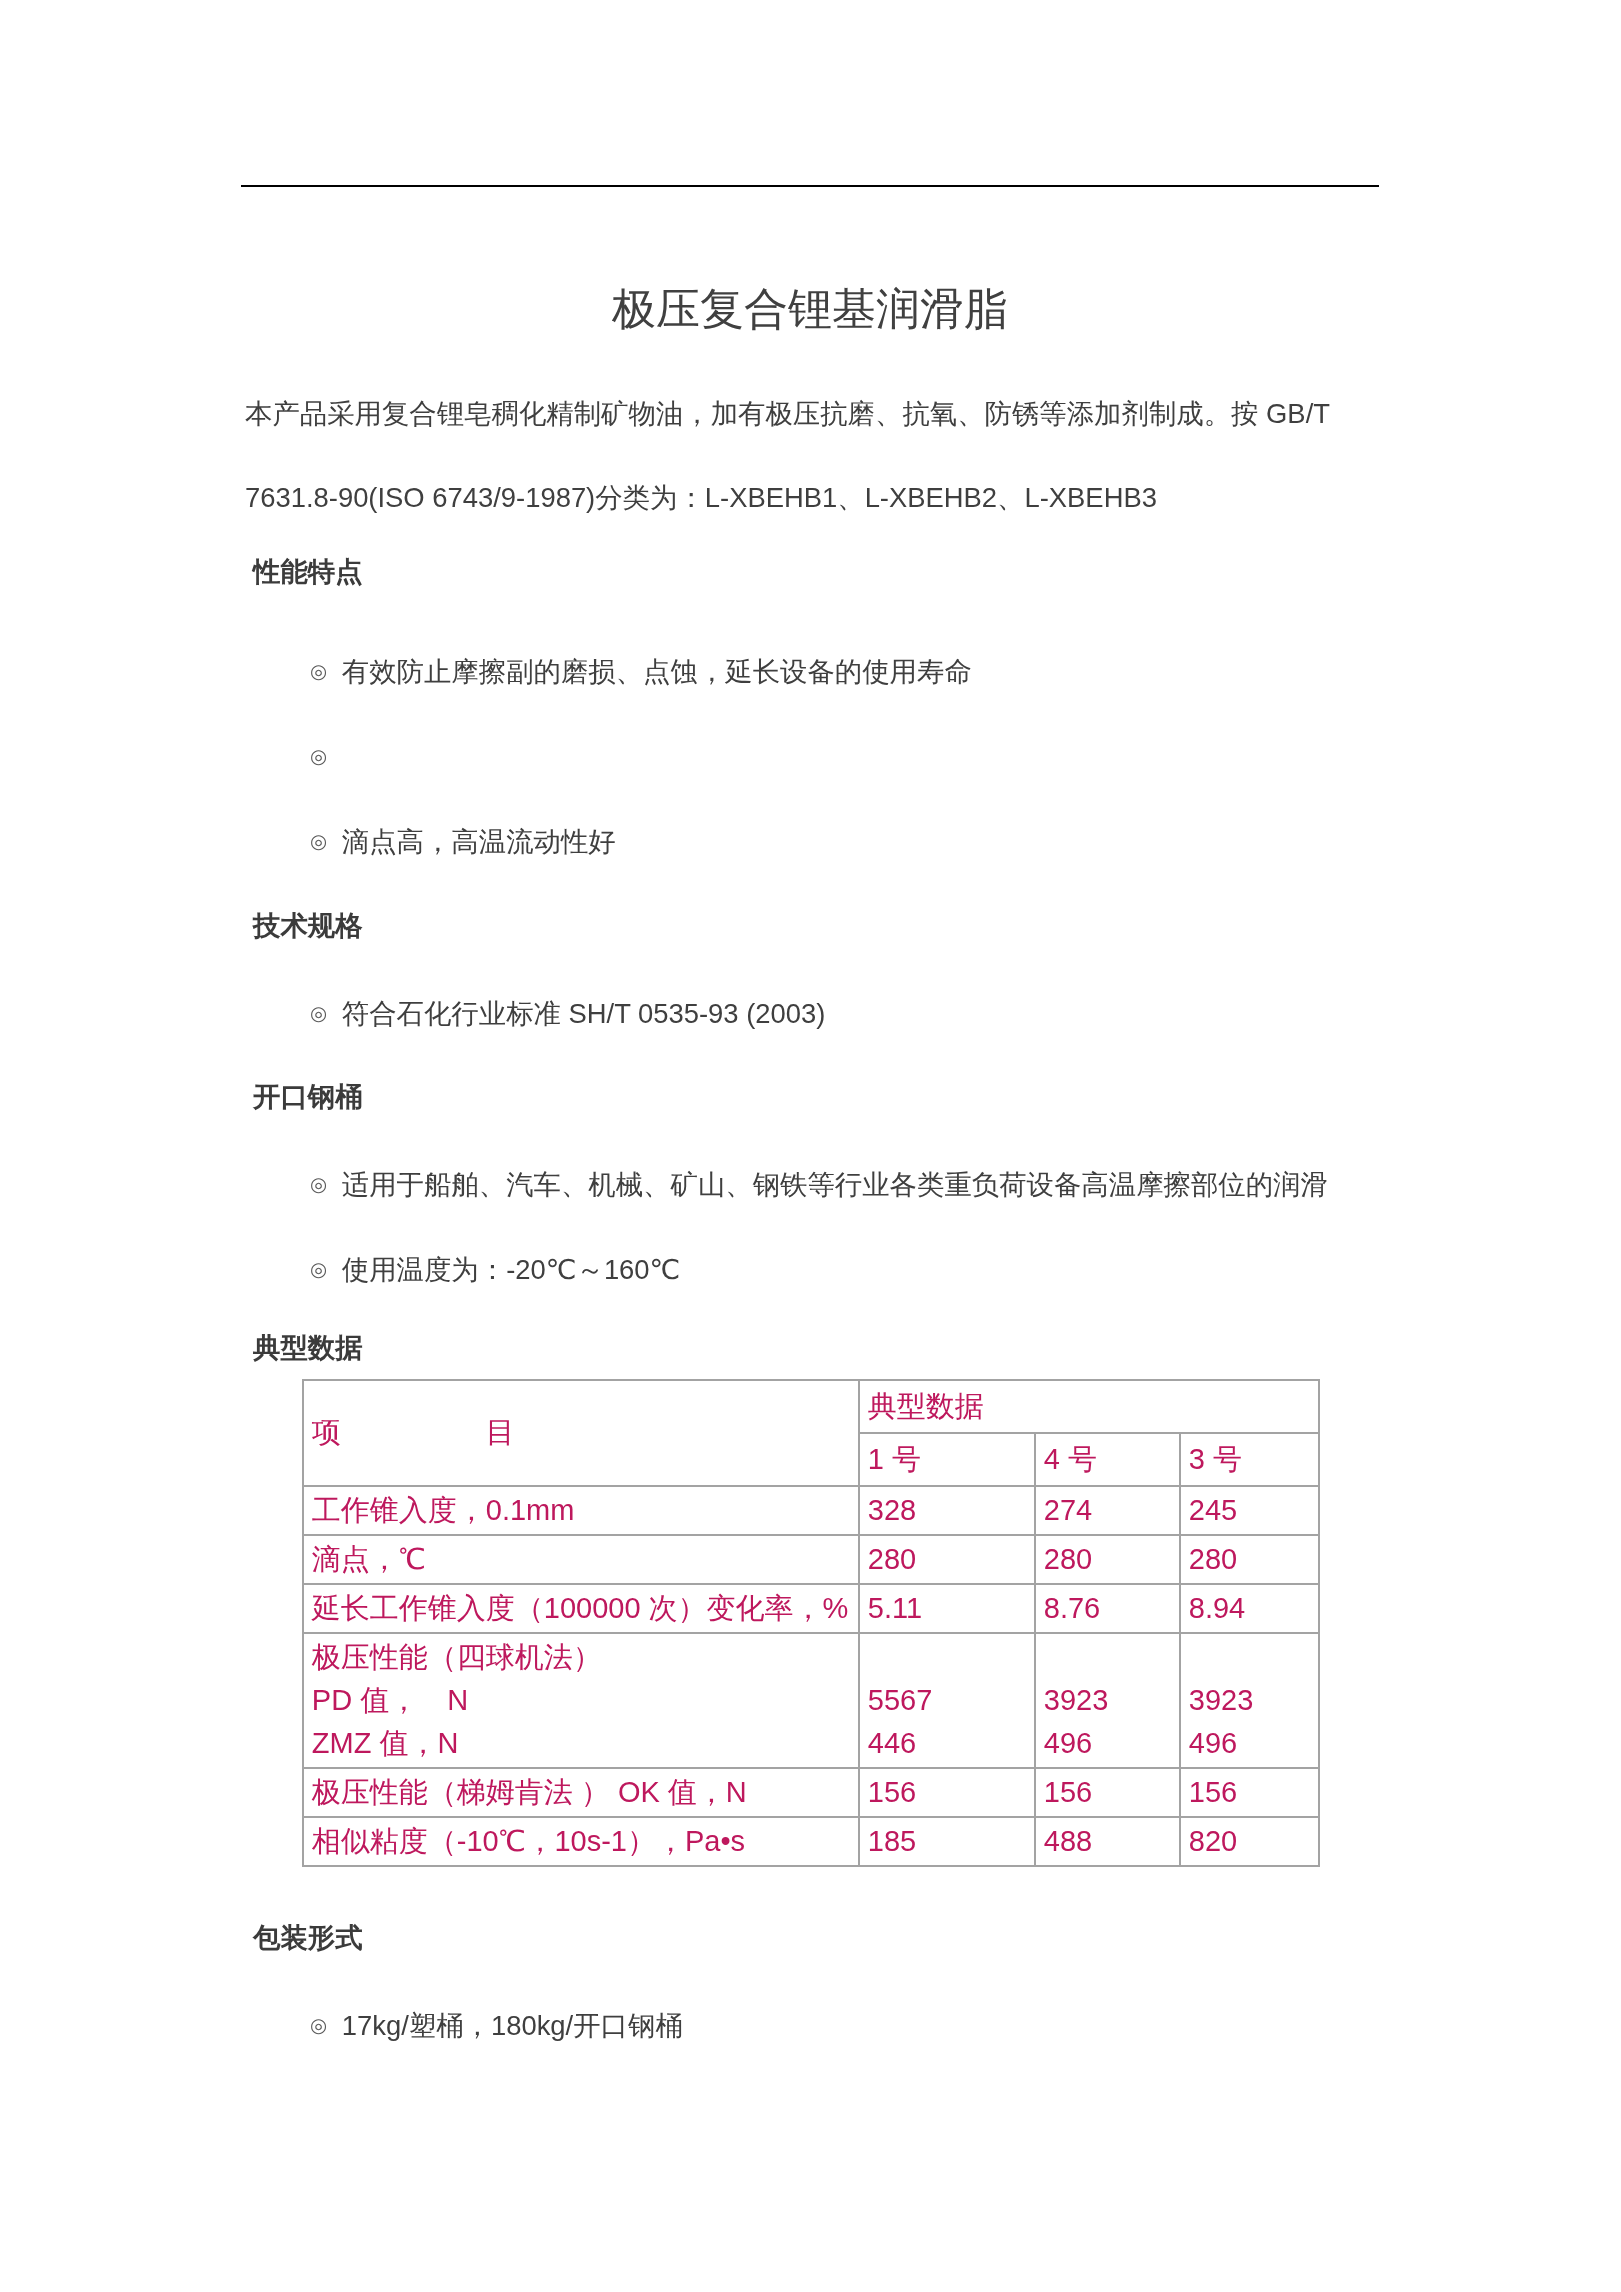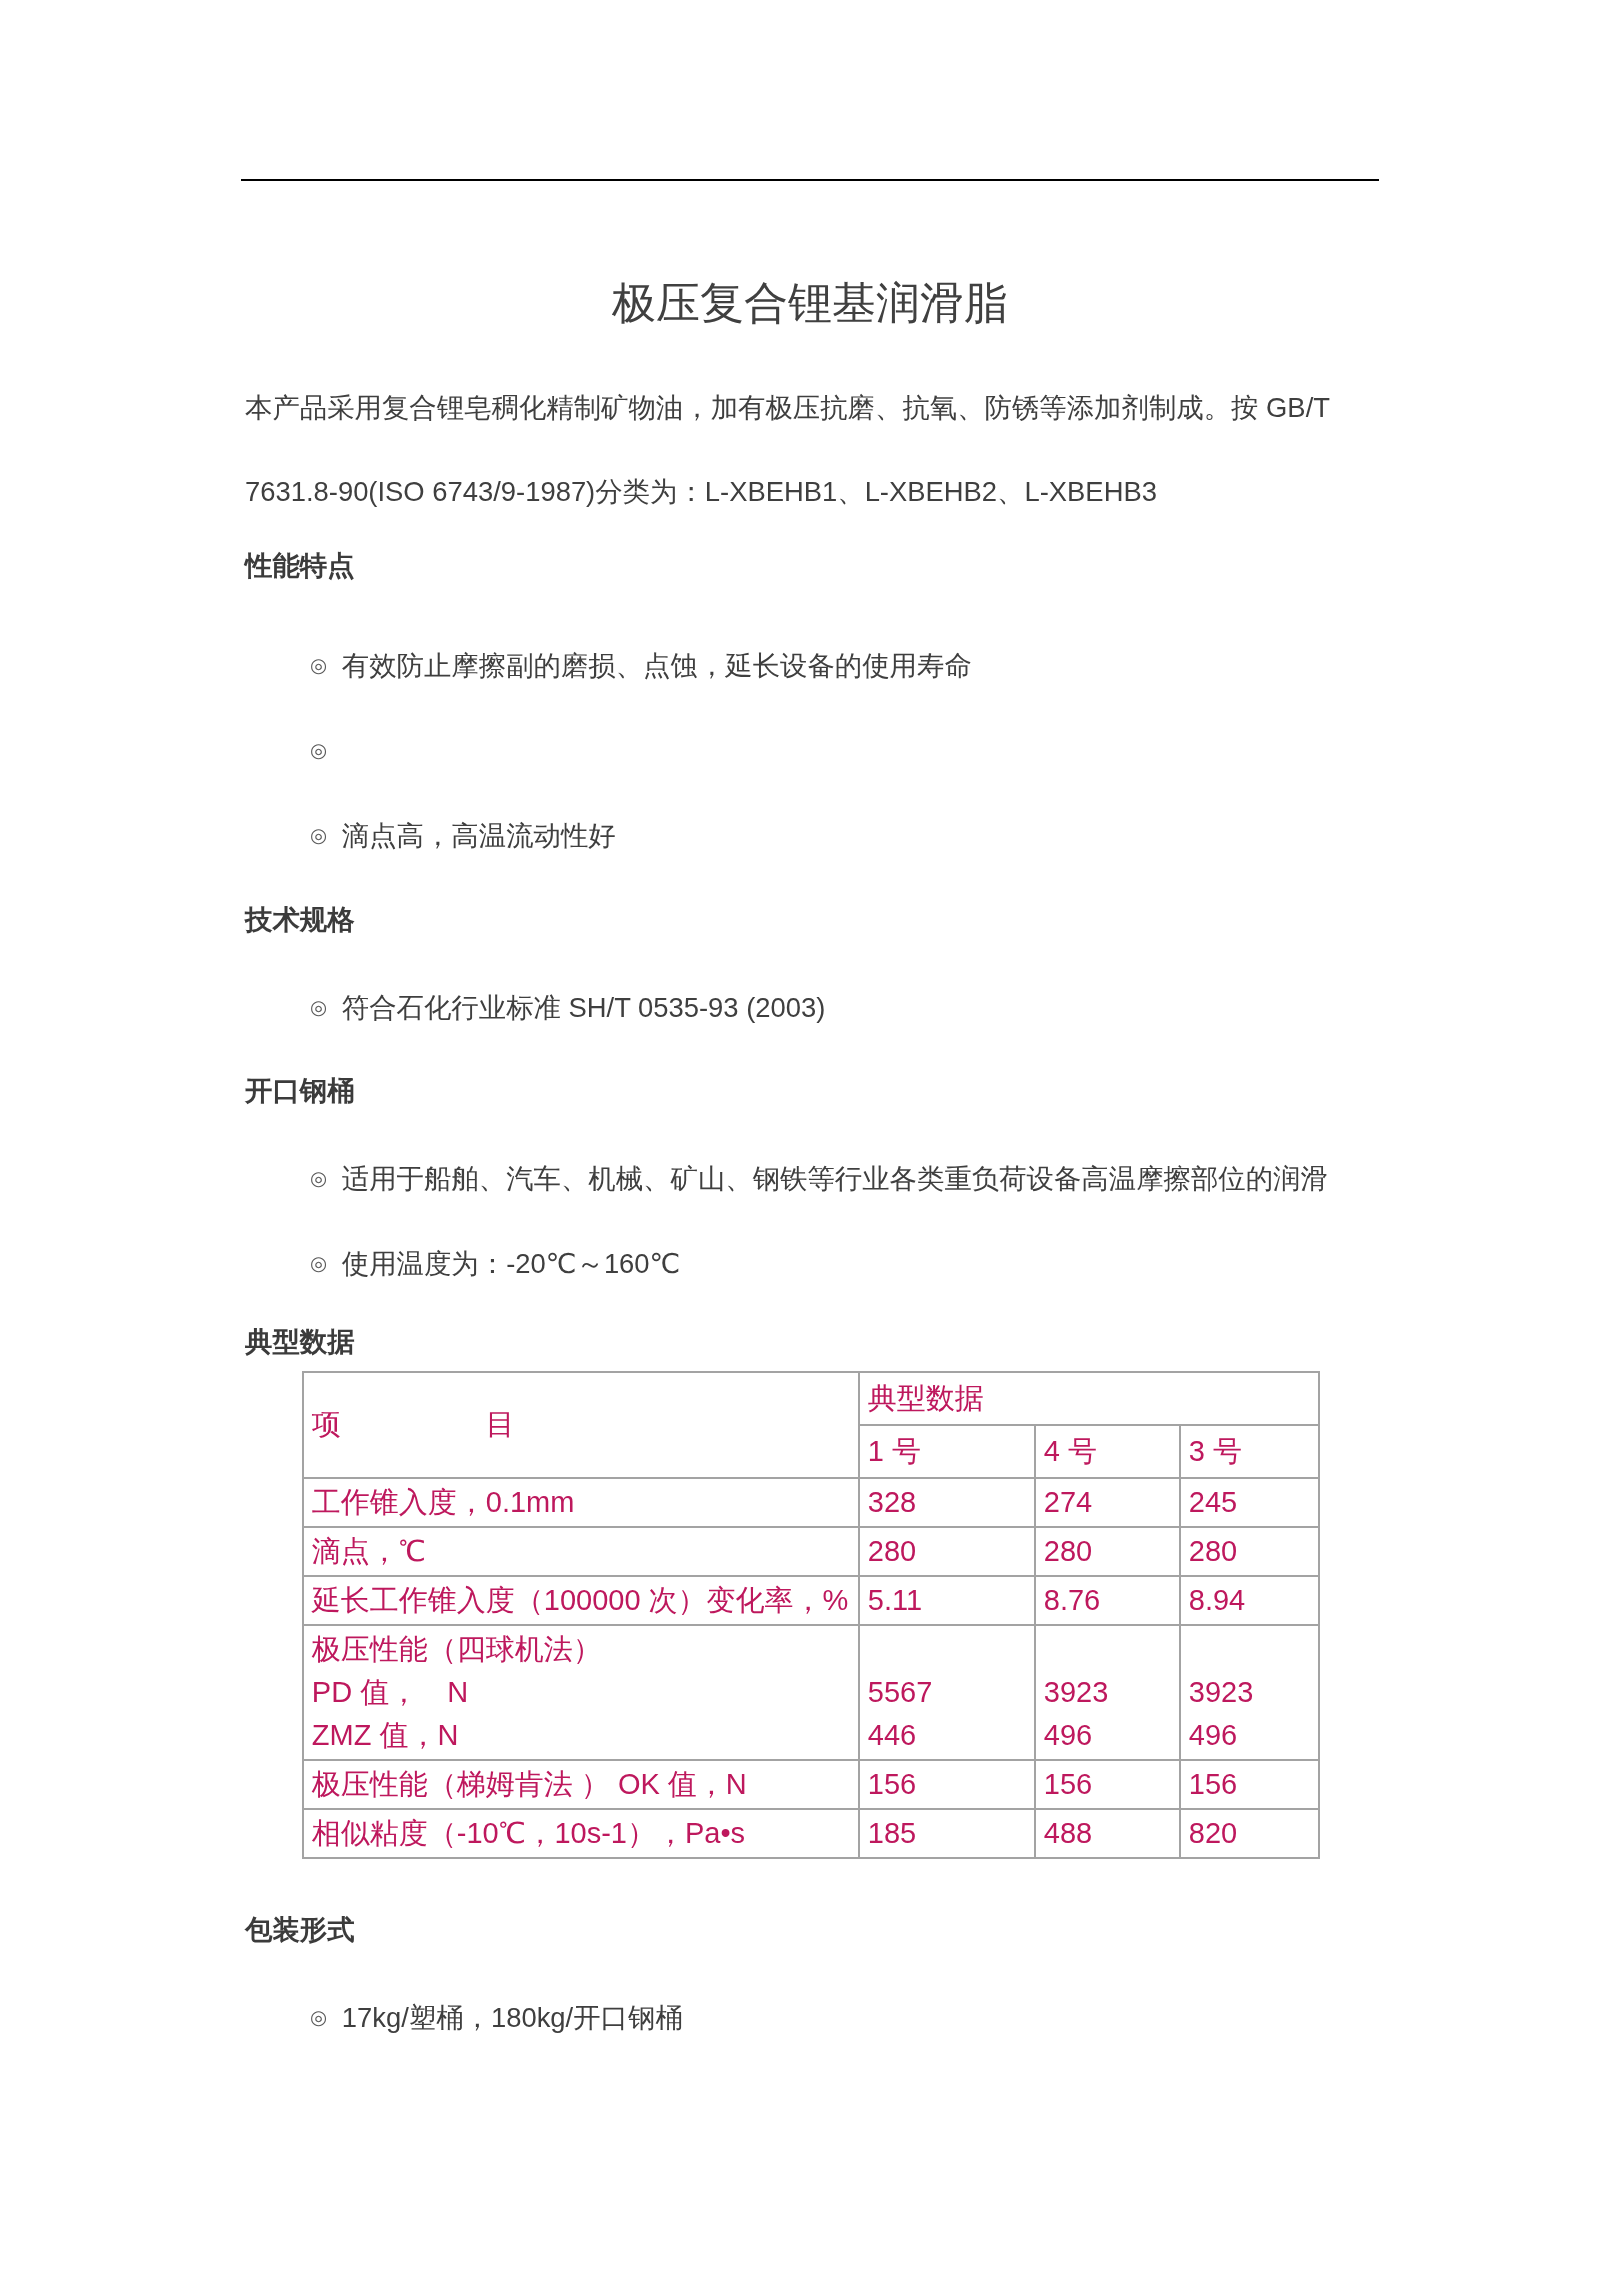--- a/index.html
+++ b/index.html
@@ -6,21 +6,21 @@
   .page {
     position: relative;
     width: 1621px;
     height: 2293px;
     margin: 0 auto;
     background: #ffffff;
     font-family: "Liberation Sans", "DejaVu Sans", sans-serif;
     color: #3f3f3f;
     overflow: hidden;
   }
-  .content { padding: 2px 242px 0 241px; }
+  .content { padding: 8px 242px 0 241px; }
 
   .rule {
     margin-top: 177px;
     height: 0;
     border-top: 2.9px solid #000000;
   }
 
   h1.doc-title {
     margin: 97px 0 0 0;
     font-size: 44px;
@@ -31,21 +31,21 @@
   }
 
   p.intro {
     margin: 39px 0 0 4px;
     font-size: 27.4px;
     line-height: 84px;
     color: #3f3f3f;
   }
 
   h2.sec {
-    margin: 4px;
+    margin: 12px;
     font-size: 27.4px;
     line-height: 39px;
     font-weight: 700;
     color: #3b3b3b;
   }
   h2.s1 { margin-top: 11.8px; }
   h2.s2 { margin-top: 45px; }
   h2.s3 { margin-top: 44px; }
   h2.s4 { margin-top: 39px; }
   h2.s5 { margin-top: 51px; }

